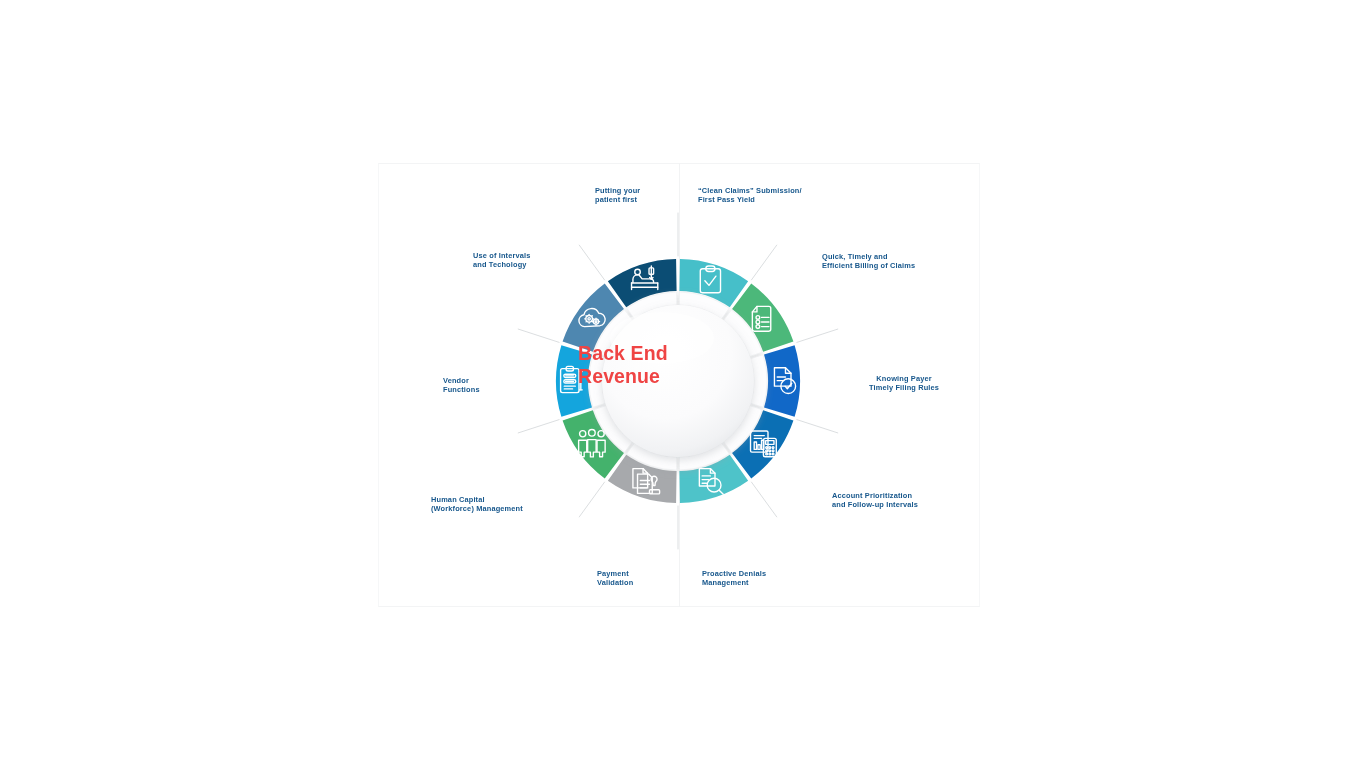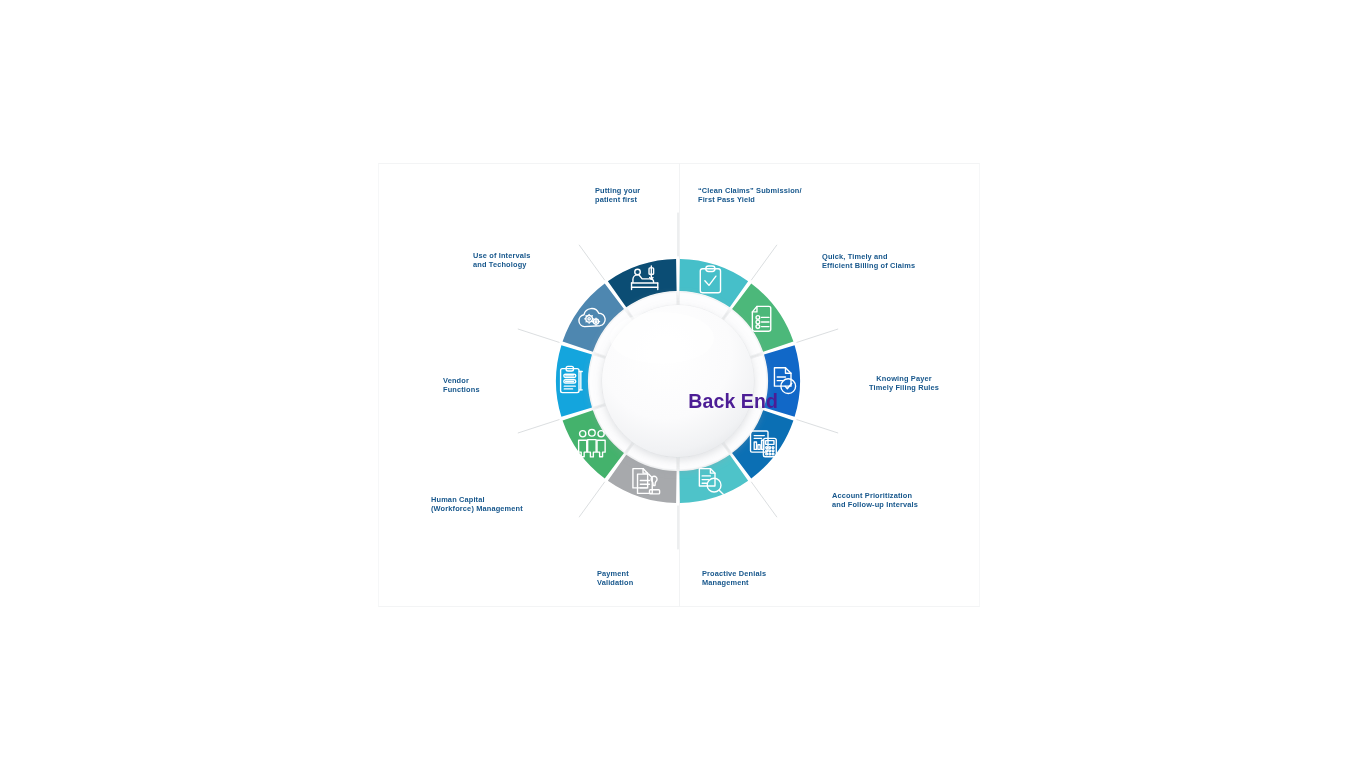--- a/index.html
+++ b/index.html
@@ -47,28 +47,27 @@
     letter-spacing:.15px;
     white-space:pre-line;
     font-family:"Liberation Sans", sans-serif;
   }
 
   
   #hub-text{
     position:absolute;
     left:578px; top:342px;
     width:200px;
-    text-align:right;
-    color:#4c1d95;
+    text-align:left;
+    color:#ef4444;
     font-weight:bold;
     font-size:19.5px;
     line-height:22.6px;
     font-family:"Liberation Sans", sans-serif;
     letter-spacing:.1px;
-    margin-top:48px;
   }
   #hub-text .l1{ display:block; }
   #hub-text .l2{ display:block; }
   #hub-text .l3{ display:block; }
 </style>
 </head>
 <body>
 
 <div id="panel"></div>
 <div id="panel-divider"></div>
@@ -254,20 +253,21 @@
           <line x1="24" y1="2" x2="24" y2="12"></line>
           <rect x="21.5" y="4" width="5" height="7" rx="1"></rect>
           <line x1="24" y1="12" x2="24" y2="16"></line>
           <polyline points="22.2,14.4 24,16.4 25.8,14.4"></polyline>
         </g>
       </g>
   </svg>
 
   <div id="hub-text">
     <span class="l1">Back End</span>
+    <span class="l2">Revenue</span>
   </div>
 
   <div id="labels">
       <div class="lbl" style="left: 698px; top: 186px; text-align: left; color: rgb(23, 87, 140);">“Clean Claims” Submission/
 First Pass Yield</div>
       <div class="lbl" style="left: 822px; top: 252px; text-align: left; color: rgb(23, 87, 140);">Quick, Timely and
 Efficient Billing of Claims</div>
       <div class="lbl" style="left: 869px; top: 374px; text-align: center; color: rgb(23, 87, 140);">Knowing Payer
 Timely Filing Rules</div>
       <div class="lbl" style="left: 832px; top: 491px; text-align: left; color: rgb(23, 87, 140);">Account Prioritization

